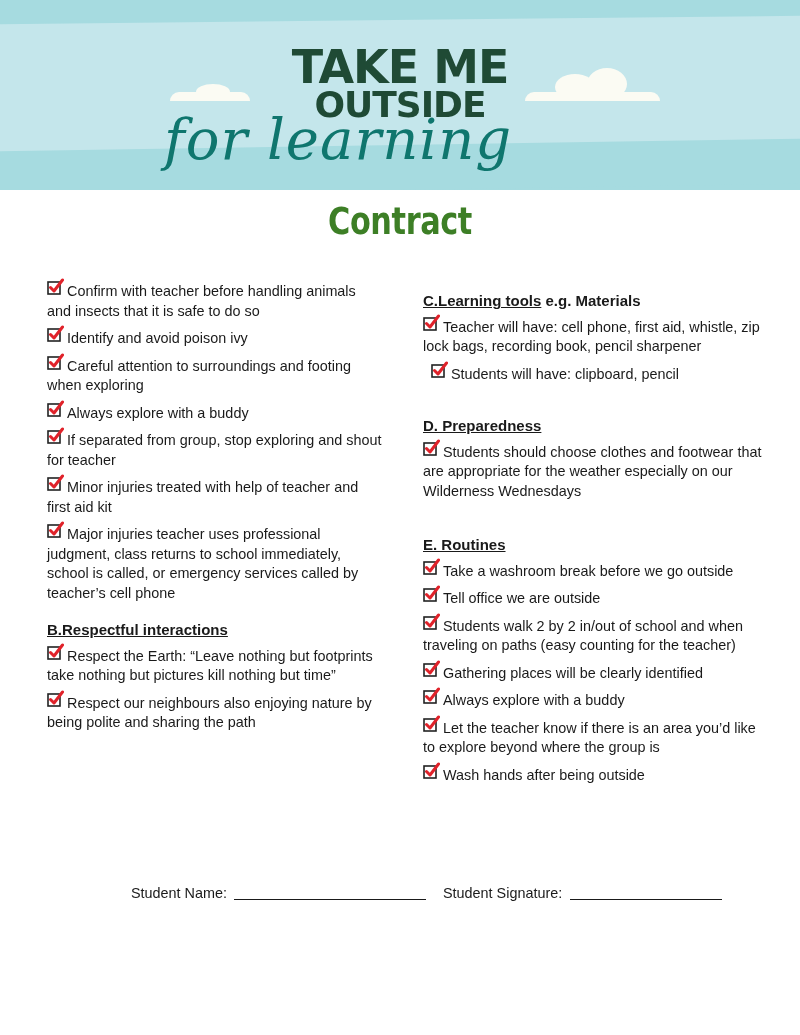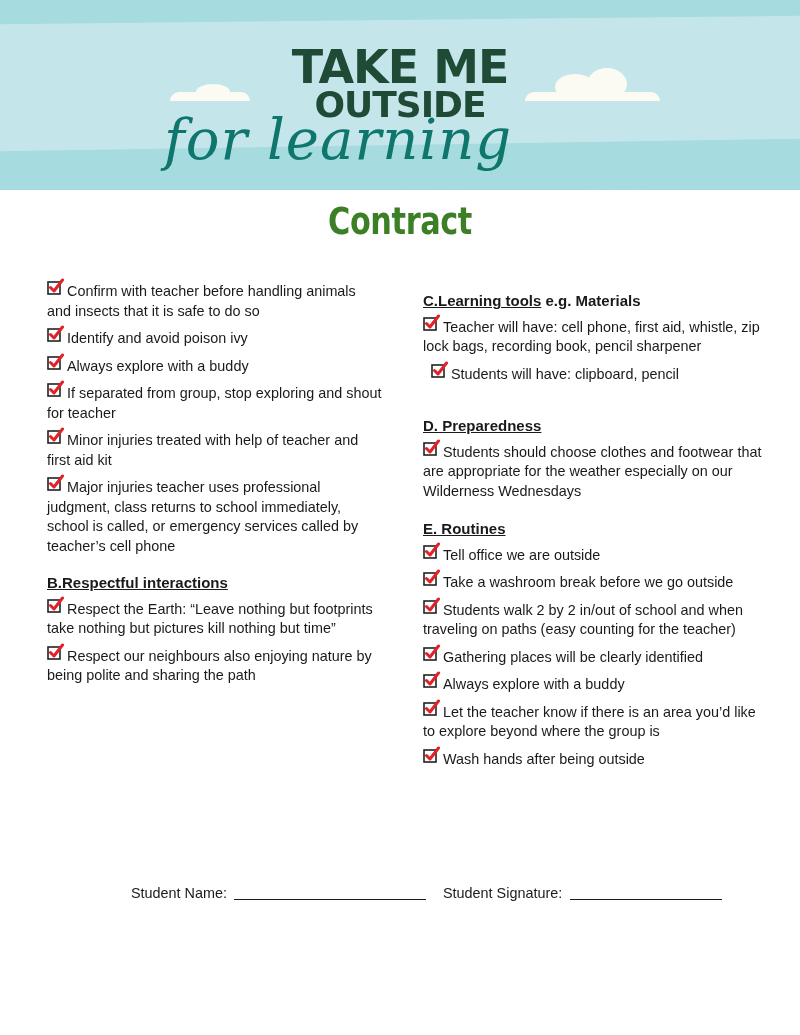--- a/index.html
+++ b/index.html
@@ -64,20 +64,24 @@
             <rect x="1" y="4" width="12" height="12" fill="#fff" stroke="#222" stroke-width="1.6"></rect>
             <path d="M3.5 9.5 L7 13 L15.5 2" fill="none" stroke="#e0222a" stroke-width="3" stroke-linecap="round" stroke-linejoin="round"></path>
           </svg></span><span>Confirm with teacher before handling animals and insects that it is safe to do so</span></div>
     <div class="item"><span class="check"><svg width="17" height="17" viewBox="0 0 17 17">
             <rect x="1" y="4" width="12" height="12" fill="#fff" stroke="#222" stroke-width="1.6"></rect>
             <path d="M3.5 9.5 L7 13 L15.5 2" fill="none" stroke="#e0222a" stroke-width="3" stroke-linecap="round" stroke-linejoin="round"></path>
           </svg></span><span>Identify and avoid poison ivy</span></div>
     <div class="item"><span class="check"><svg width="17" height="17" viewBox="0 0 17 17">
             <rect x="1" y="4" width="12" height="12" fill="#fff" stroke="#222" stroke-width="1.6"></rect>
             <path d="M3.5 9.5 L7 13 L15.5 2" fill="none" stroke="#e0222a" stroke-width="3" stroke-linecap="round" stroke-linejoin="round"></path>
+          </svg></span><span>Careful attention to surroundings and footing when exploring</span></div>
+    <div class="item"><span class="check"><svg width="17" height="17" viewBox="0 0 17 17">
+            <rect x="1" y="4" width="12" height="12" fill="#fff" stroke="#222" stroke-width="1.6"></rect>
+            <path d="M3.5 9.5 L7 13 L15.5 2" fill="none" stroke="#e0222a" stroke-width="3" stroke-linecap="round" stroke-linejoin="round"></path>
           </svg></span><span>Always explore with a buddy</span></div>
     <div class="item"><span class="check"><svg width="17" height="17" viewBox="0 0 17 17">
             <rect x="1" y="4" width="12" height="12" fill="#fff" stroke="#222" stroke-width="1.6"></rect>
             <path d="M3.5 9.5 L7 13 L15.5 2" fill="none" stroke="#e0222a" stroke-width="3" stroke-linecap="round" stroke-linejoin="round"></path>
           </svg></span><span>If separated from group, stop exploring and shout for teacher</span></div>
     <div class="item"><span class="check"><svg width="17" height="17" viewBox="0 0 17 17">
             <rect x="1" y="4" width="12" height="12" fill="#fff" stroke="#222" stroke-width="1.6"></rect>
             <path d="M3.5 9.5 L7 13 L15.5 2" fill="none" stroke="#e0222a" stroke-width="3" stroke-linecap="round" stroke-linejoin="round"></path>
           </svg></span><span>Minor injuries treated with help of teacher and first aid kit</span></div>
     <div class="item"><span class="check"><svg width="17" height="17" viewBox="0 0 17 17">
@@ -113,30 +117,30 @@
   </div>
 
   <div class="section" style="margin-top:32px">
     <div class="heading"><span class="u">D. Preparedness</span></div>
     <div class="item"><span class="check"><svg width="17" height="17" viewBox="0 0 17 17">
             <rect x="1" y="4" width="12" height="12" fill="#fff" stroke="#222" stroke-width="1.6"></rect>
             <path d="M3.5 9.5 L7 13 L15.5 2" fill="none" stroke="#e0222a" stroke-width="3" stroke-linecap="round" stroke-linejoin="round"></path>
           </svg></span><span>Students should choose clothes and footwear that are appropriate for the weather especially on our Wilderness Wednesdays</span></div>
   </div>
 
-  <div class="section" style="margin-top:18px">
+  <div class="section" style="margin-top:34px">
     <div class="heading"><span class="u">E. Routines</span></div>
     <div class="item"><span class="check"><svg width="17" height="17" viewBox="0 0 17 17">
             <rect x="1" y="4" width="12" height="12" fill="#fff" stroke="#222" stroke-width="1.6"></rect>
             <path d="M3.5 9.5 L7 13 L15.5 2" fill="none" stroke="#e0222a" stroke-width="3" stroke-linecap="round" stroke-linejoin="round"></path>
-          </svg></span><span>Tell office we are outside</span></div>
+          </svg></span><span>Take a washroom break before we go outside</span></div>
     <div class="item"><span class="check"><svg width="17" height="17" viewBox="0 0 17 17">
             <rect x="1" y="4" width="12" height="12" fill="#fff" stroke="#222" stroke-width="1.6"></rect>
             <path d="M3.5 9.5 L7 13 L15.5 2" fill="none" stroke="#e0222a" stroke-width="3" stroke-linecap="round" stroke-linejoin="round"></path>
-          </svg></span><span>Take a washroom break before we go outside</span></div>
+          </svg></span><span>Tell office we are outside</span></div>
     <div class="item"><span class="check"><svg width="17" height="17" viewBox="0 0 17 17">
             <rect x="1" y="4" width="12" height="12" fill="#fff" stroke="#222" stroke-width="1.6"></rect>
             <path d="M3.5 9.5 L7 13 L15.5 2" fill="none" stroke="#e0222a" stroke-width="3" stroke-linecap="round" stroke-linejoin="round"></path>
           </svg></span><span>Students walk 2 by 2 in/out of school and when traveling on paths (easy counting for the teacher)</span></div>
     <div class="item"><span class="check"><svg width="17" height="17" viewBox="0 0 17 17">
             <rect x="1" y="4" width="12" height="12" fill="#fff" stroke="#222" stroke-width="1.6"></rect>
             <path d="M3.5 9.5 L7 13 L15.5 2" fill="none" stroke="#e0222a" stroke-width="3" stroke-linecap="round" stroke-linejoin="round"></path>
           </svg></span><span>Gathering places will be clearly identified</span></div>
     <div class="item"><span class="check"><svg width="17" height="17" viewBox="0 0 17 17">
             <rect x="1" y="4" width="12" height="12" fill="#fff" stroke="#222" stroke-width="1.6"></rect>

